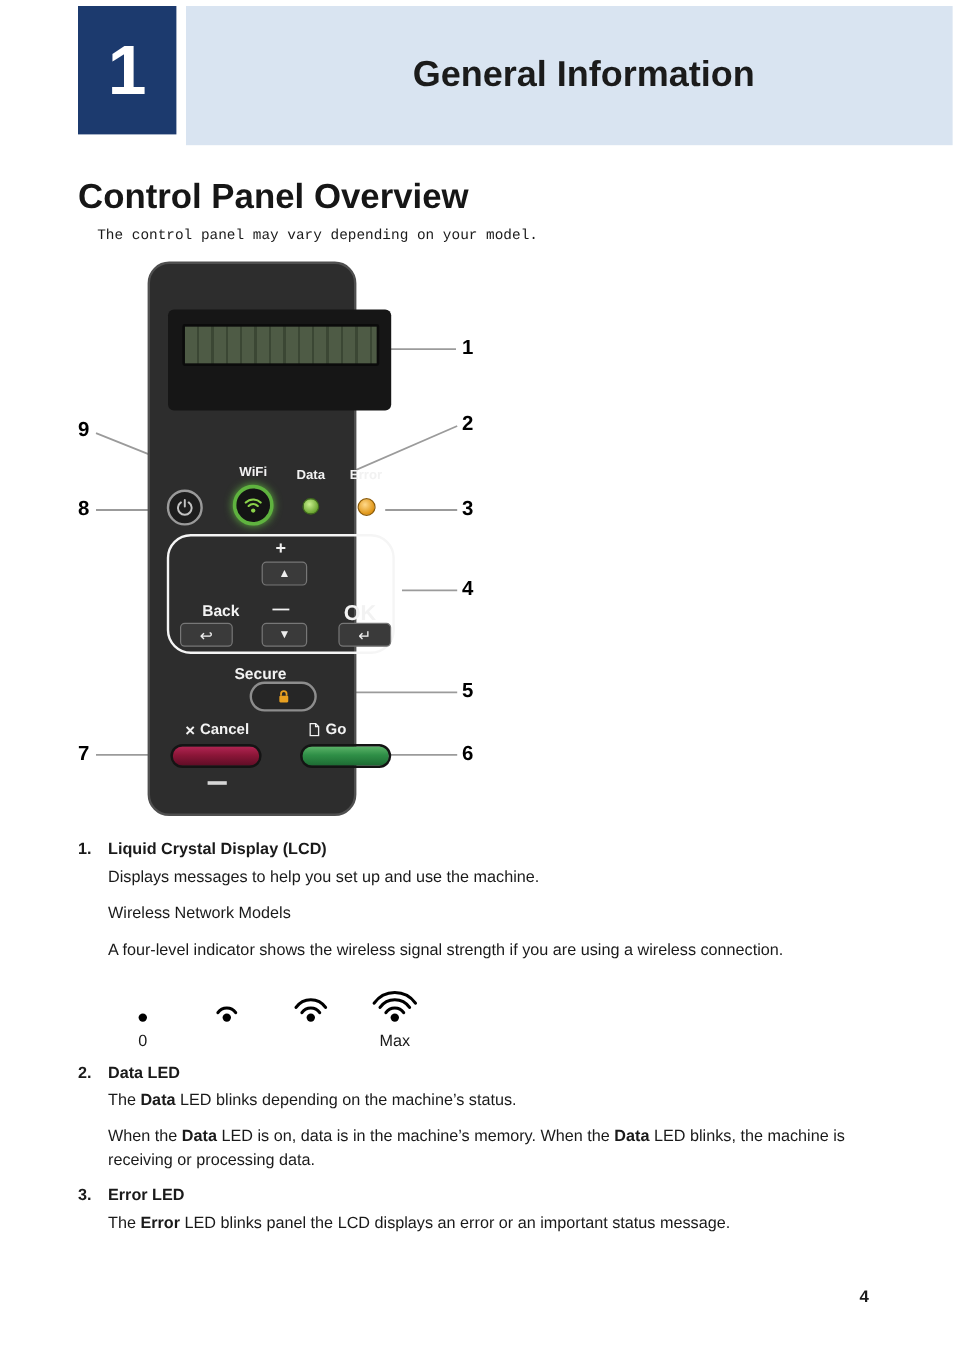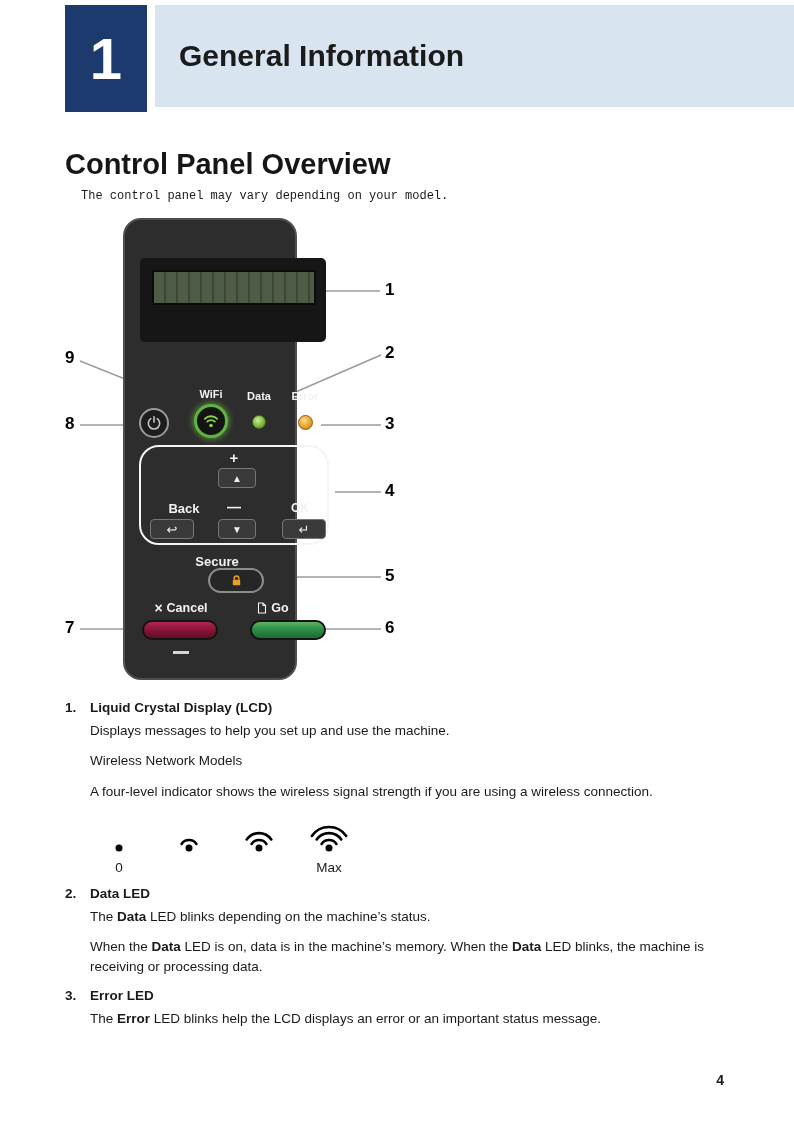--- a/index.html
+++ b/index.html
@@ -11,22 +11,22 @@
   }
 
   
   .header { position: absolute; left: 65px; top: 5px; right: 0; height: 107px; display: flex; }
   .chapter-box {
     width: 82px; height: 107px; background: #1c3a6e; color: #ffffff;
     display: flex; align-items: center; justify-content: center;
     font-size: 58px; font-weight: bold;
   }
   .banner {
-    margin-left: 8px; flex: 1; height: 102px; background: #d9e4f1;
-    display: flex; align-items: center; padding-left: 24px;
+    margin-left: 8px; flex: 1; height: 116px; background: #d9e4f1;
+    display: flex; align-items: center; padding-left: 24px; justify-content: center;
   }
   .banner-title { font-size: 30px; font-weight: bold; color: #1b1b1b; }
 
   
   .section-title { position: absolute; left: 65px; top: 148px; font-size: 29px; font-weight: bold; color: #161616; }
   .intro { position: absolute; left: 81px; top: 189px; font-size: 12px; font-family: Liberation Mono, monospace; }
 
   
   .diagram { position: absolute; left: 65px; top: 215px; width: 664px; height: 472px; }
   .lines-svg { position: absolute; left: 0; top: 0; width: 664px; height: 472px; }
@@ -167,21 +167,21 @@
       <div class="led led-data"></div>
       <div class="led led-error"></div>
 
       <div class="nav-cluster">
         <div class="panel-label" style="left:0; right:0; top:2px; font-size:15px">+</div>
         <div class="nav-btn" style="left:77px; top:21px; width:38px">
           <span>▲</span>
         </div>
         <div class="panel-label" style="left:18px; top:54px; width:50px; font-size:13px">Back</div>
         <div class="panel-label" style="left:0; right:0; top:52px; font-size:14px">—</div>
-        <div class="panel-label" style="left:139px; top:54px; width:40px; font-size:12px">OK</div>
+        <div class="panel-label" style="left:139px; top:54px; width:40px; font-size:18px">OK</div>
         <div class="nav-btn glyph-big" style="left:9px; top:72px; width:44px">
           <span>↩</span>
         </div>
         <div class="nav-btn" style="left:77px; top:72px; width:38px">
           <span>▼</span>
         </div>
         <div class="nav-btn glyph-big" style="left:141px; top:72px; width:44px">
           <span>↵</span>
         </div>
       </div>
@@ -269,19 +269,19 @@
         <p><span>When the </span><span style="font-weight: bold;">Data</span><span> LED is on, data is in the machine’s memory. When the </span><span style="font-weight: bold;">Data</span><span> LED blinks, the machine is receiving or processing data.</span></p>
       </div>
     </div>
 
     <div class="list-item">
       <div class="item-head">
         <span class="item-num">3.</span>
         <span>Error LED</span>
       </div>
       <div class="item-body">
-        <p><span>The </span><span style="font-weight: bold;">Error</span><span> LED blinks help the LCD displays an error or an important status message.</span></p>
+        <p><span>The </span><span style="font-weight: bold;">Error</span><span> LED blinks panel the LCD displays an error or an important status message.</span></p>
       </div>
     </div>
   </div>
 
   <div class="page-num">4</div>
 </div>
 
 </body></html>

